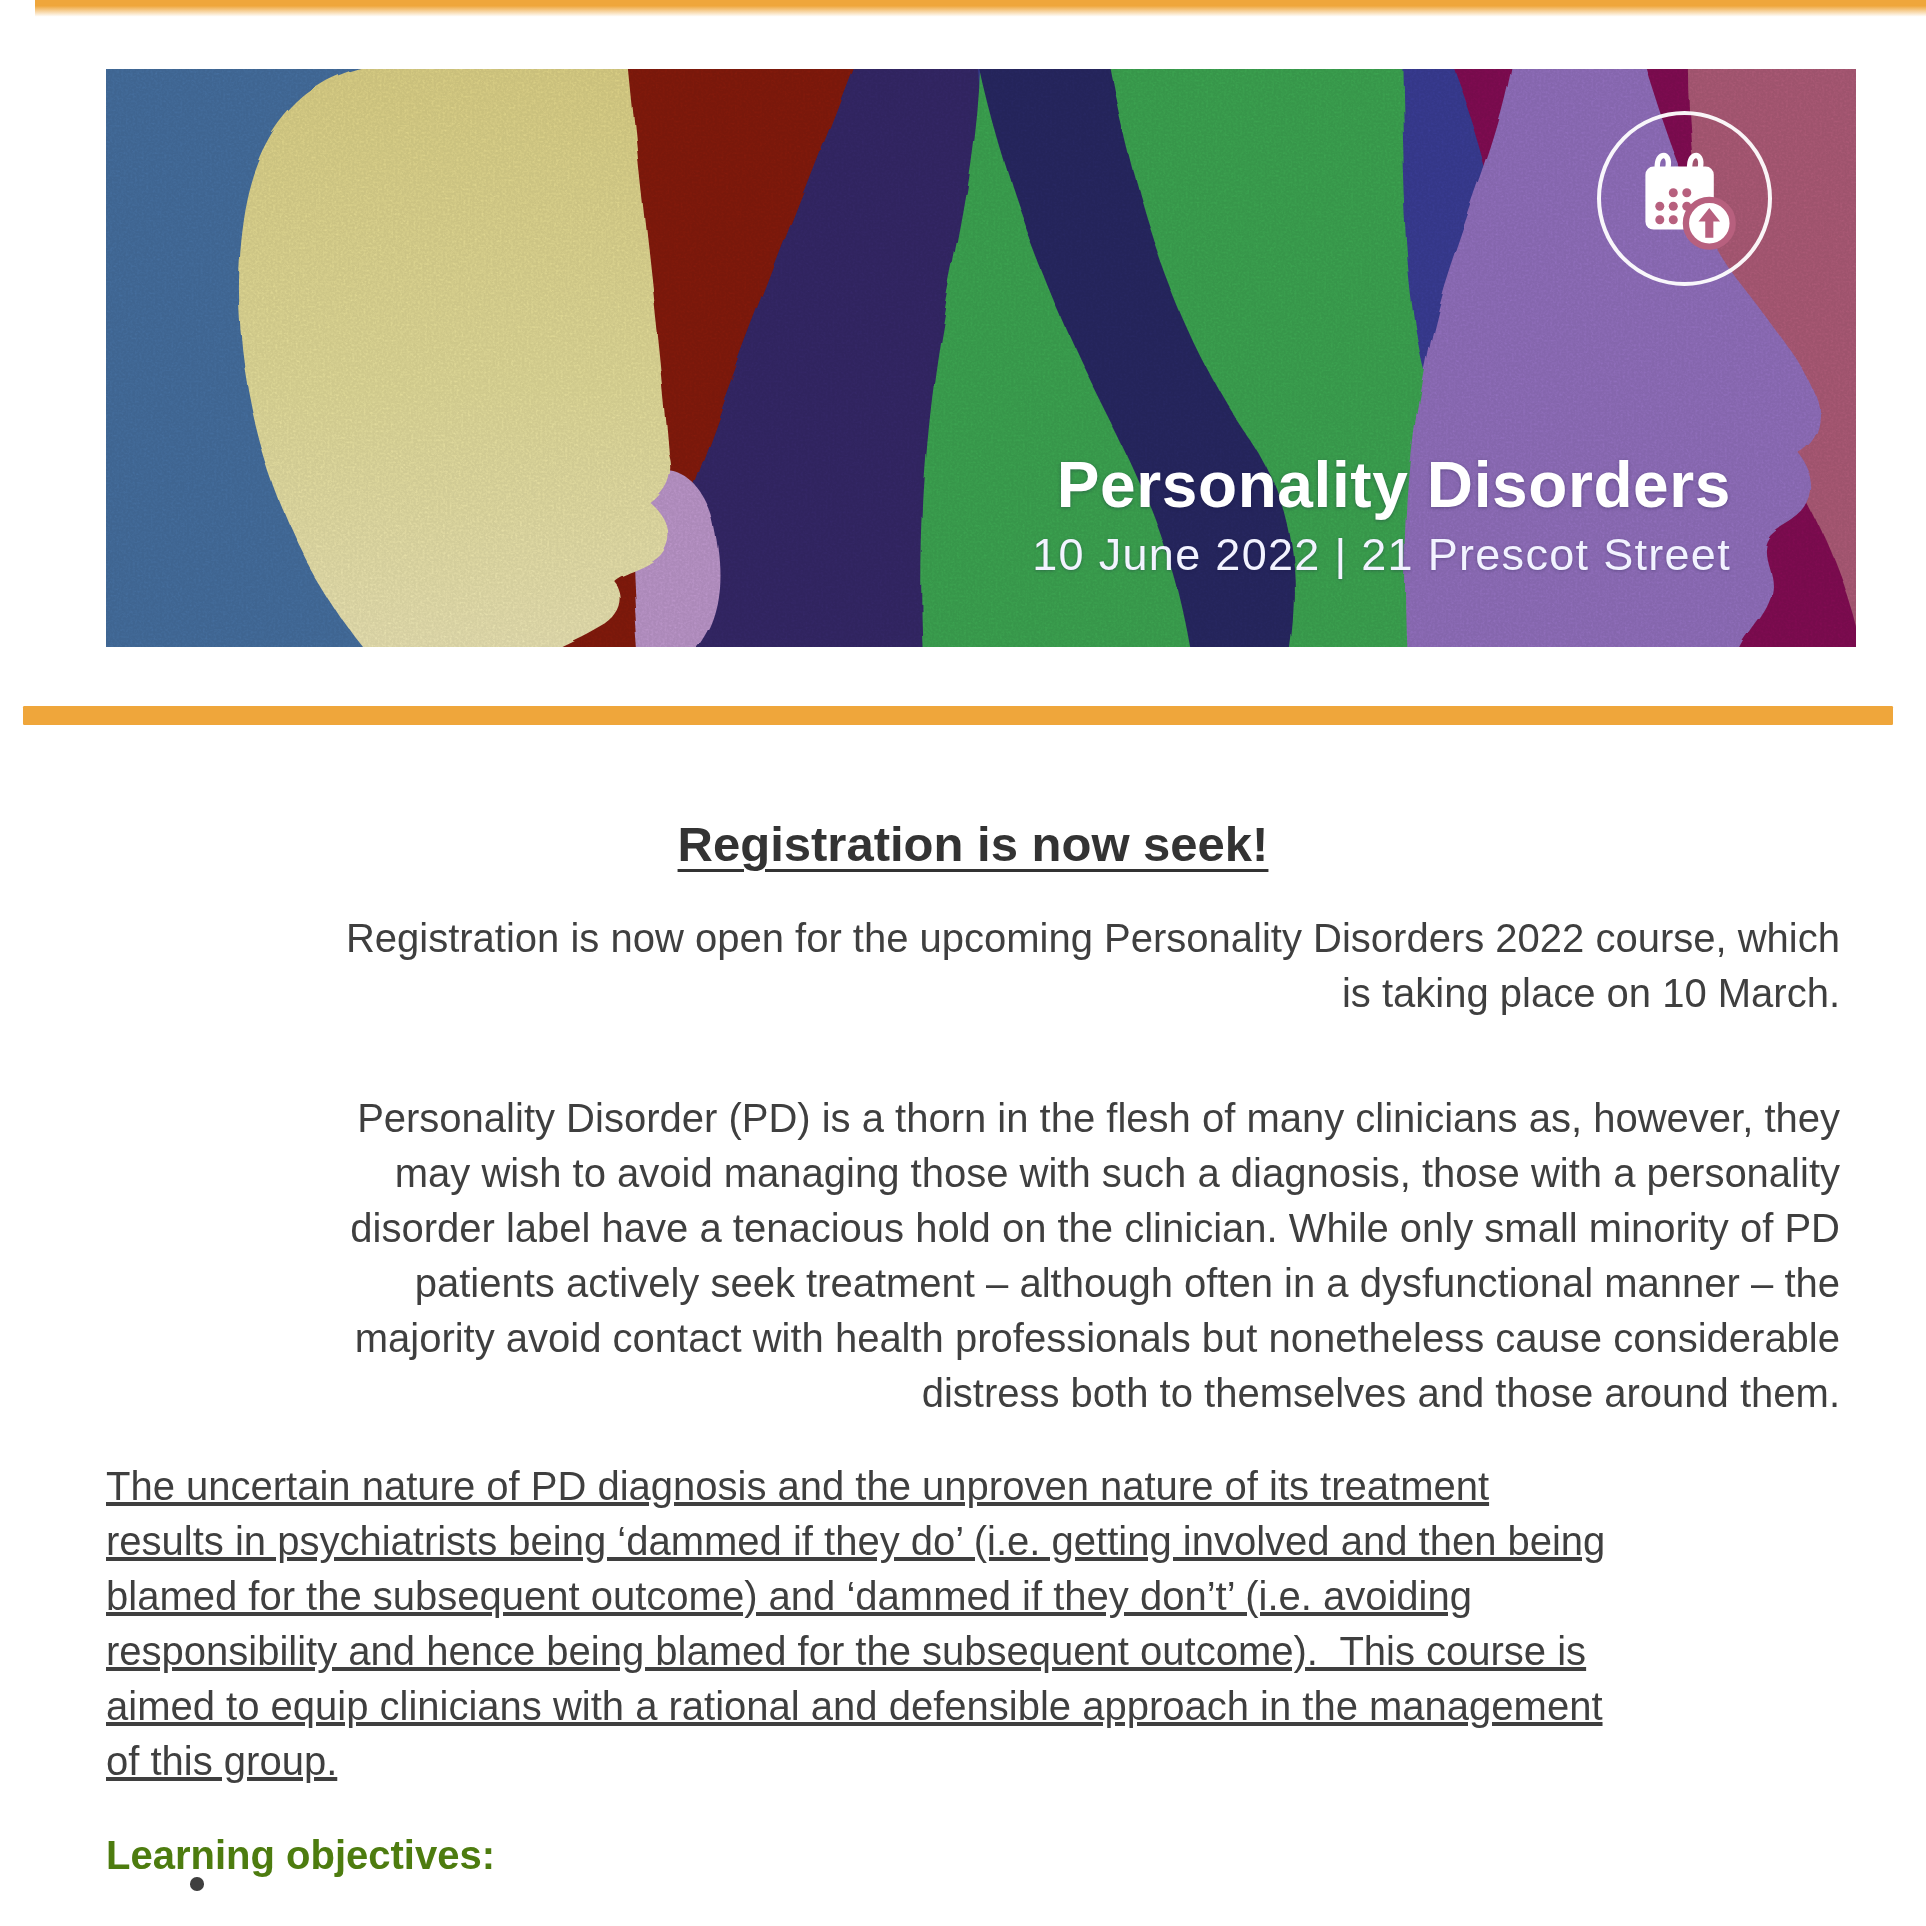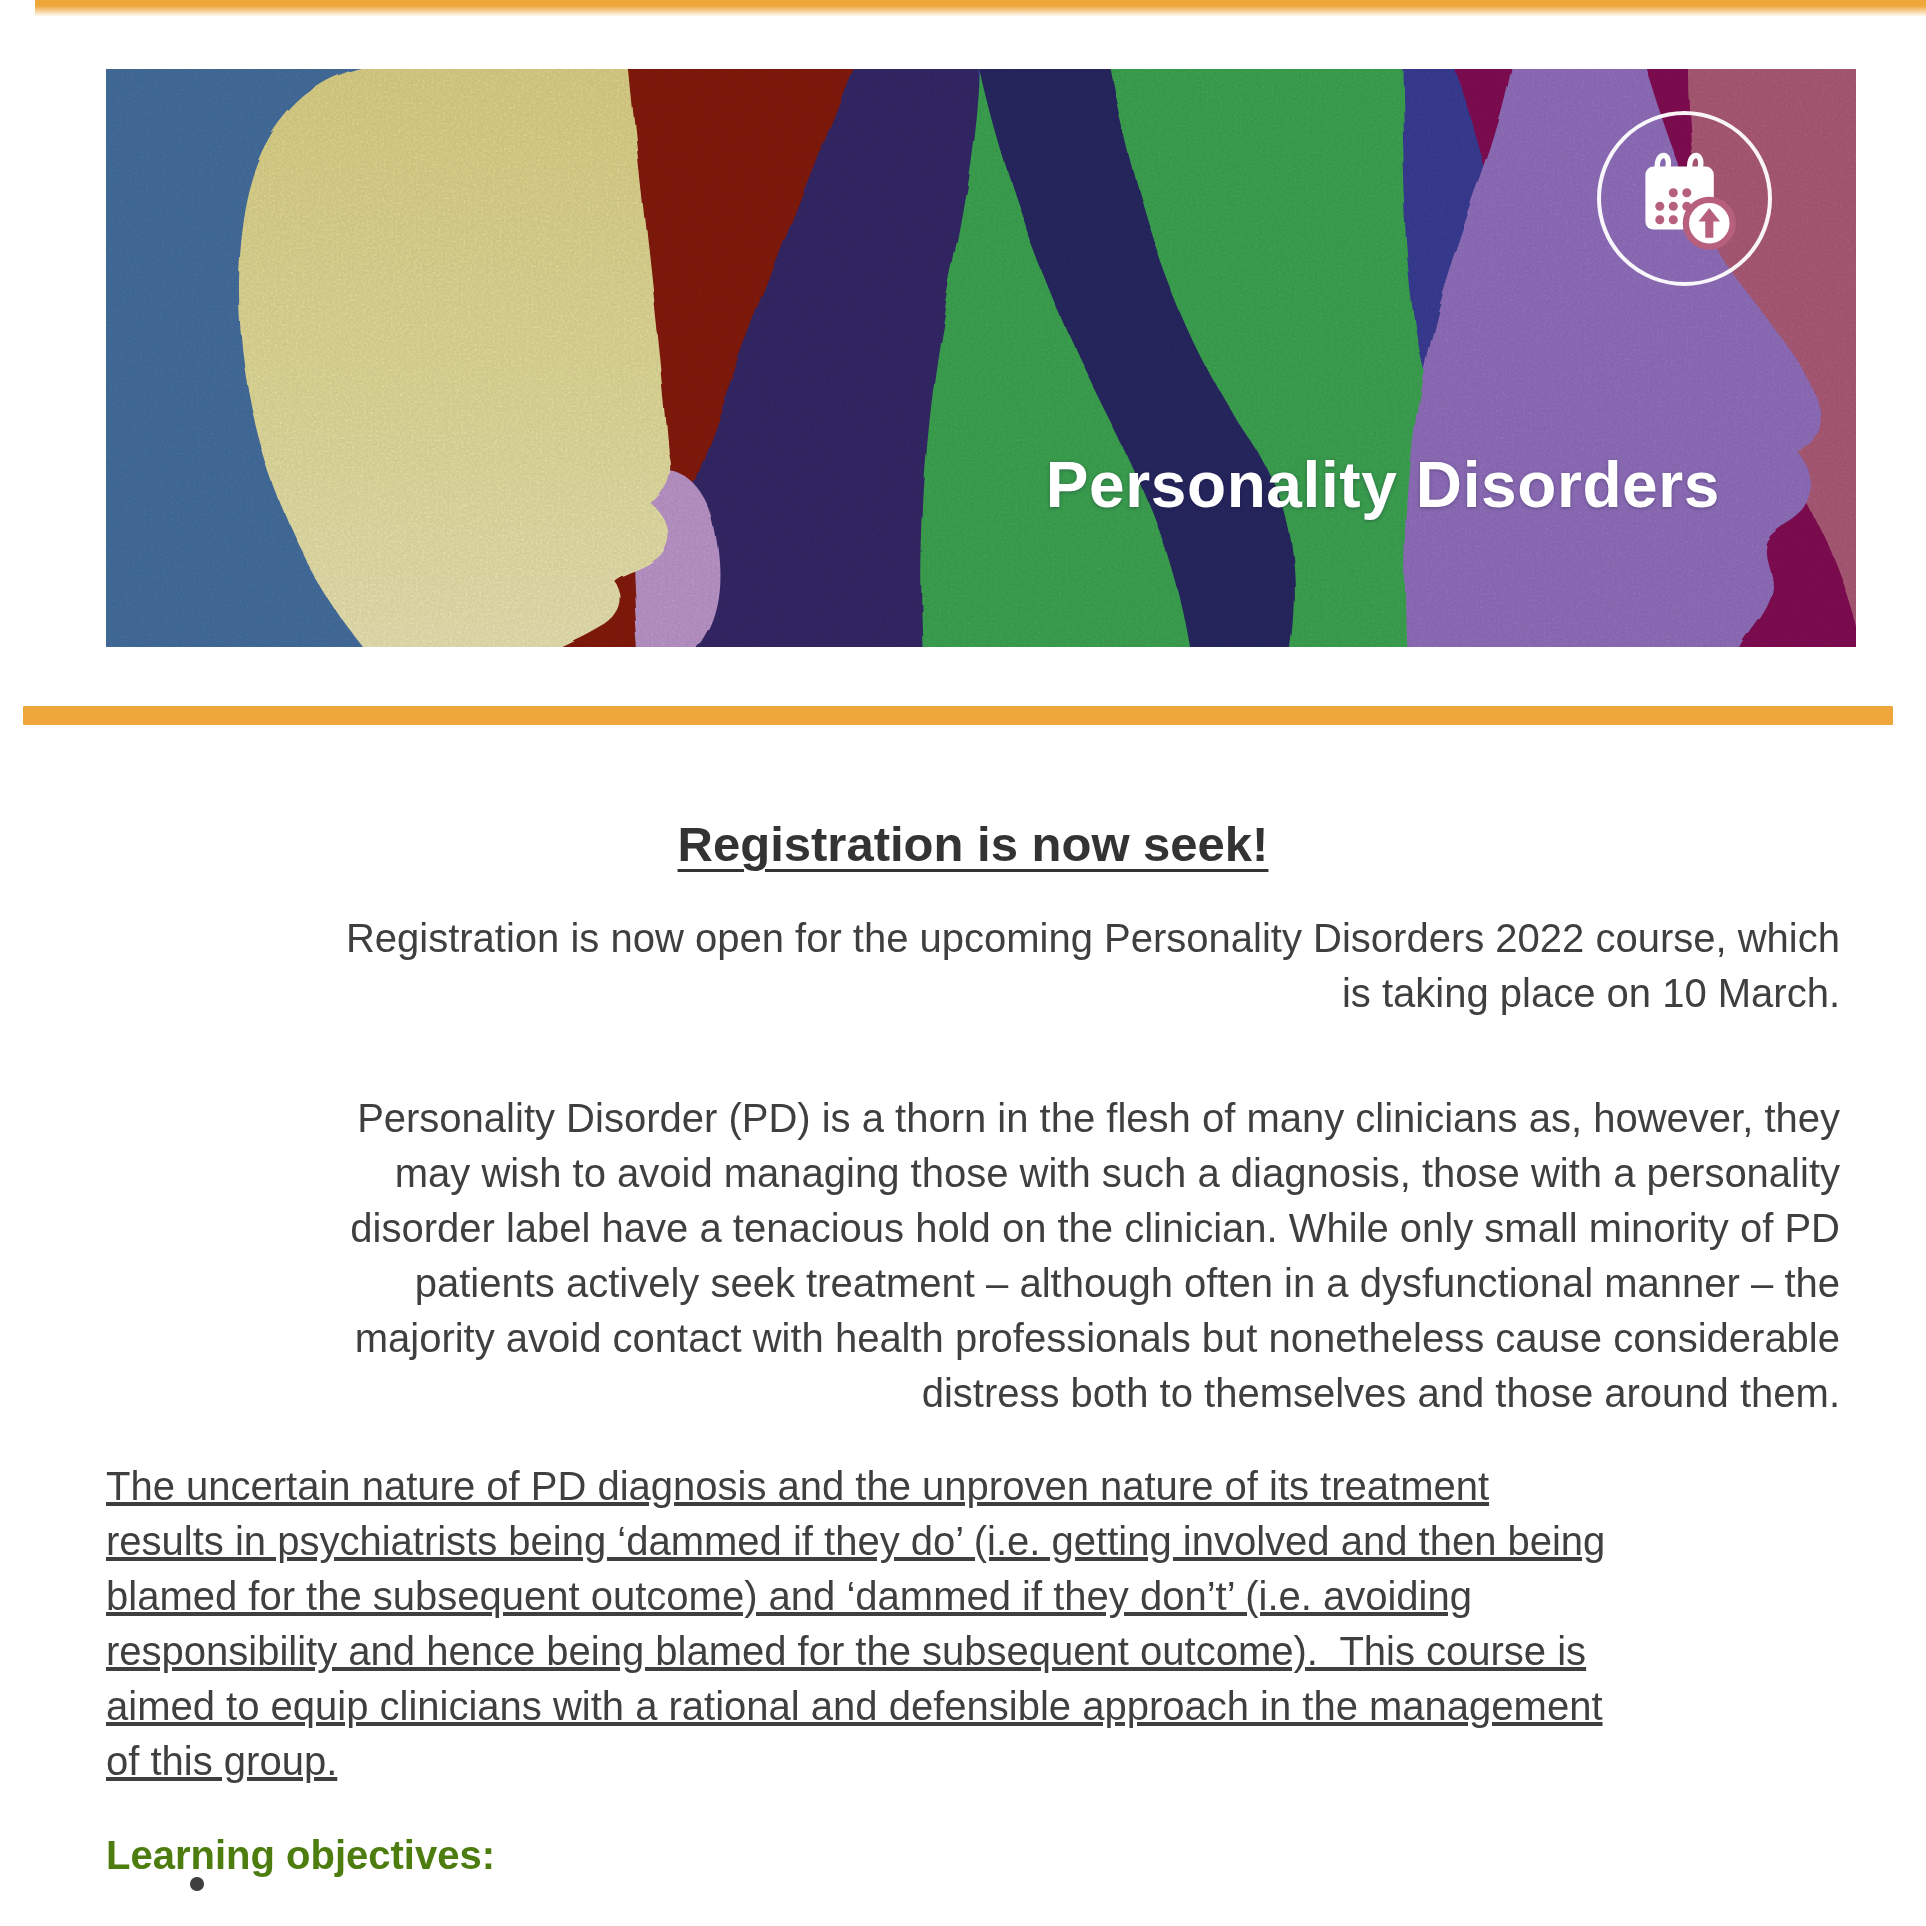--- a/index.html
+++ b/index.html
@@ -7,21 +7,21 @@
   .abs{position:absolute;}
 
   
   #top-bar{left:35px;top:0;width:1891px;height:16.7px;
            background:linear-gradient(180deg,#EFA63B 0,#EFA63B 5.8px,rgba(239,166,59,0) 16.7px);}
 
   
   #banner{left:106px;top:69px;width:1750px;height:578px;overflow:hidden;background:#3d3f9e;}
   #banner svg.faces{position:absolute;left:0;top:0;width:100%;height:100%;display:block;}
 
-  #banner-text{position:absolute;right:136px;top:380px;text-align:right;color:#ffffff;}
+  #banner-text{position:absolute;right:125px;top:380px;text-align:right;color:#ffffff;}
   #banner-title{font-size:64px;font-weight:700;line-height:72px;letter-spacing:0.6px;
                 text-shadow:0 1.3px 3.9px rgba(20,20,60,.35);}
   #banner-subtitle{font-size:45px;font-weight:400;line-height:55px;letter-spacing:1.3px;margin-top:6.4px;
                    color:#f2f3ff;text-shadow:0 1.3px 3.2px rgba(20,20,60,.3);}
 
   
   #cal-ring{position:absolute;left:1491px;top:42px;width:175px;height:175px;border-radius:50%;
             border:4.5px solid rgba(255,255,255,.95);box-sizing:border-box;
             display:flex;align-items:center;justify-content:center;}
   #cal-ring svg{width:108px;height:108px;display:block;}
@@ -105,20 +105,21 @@
         <circle cx="62" cy="68" r="5" fill="#b7607e"></circle>
       <circle cx="32" cy="83" r="5" fill="#b7607e"></circle>
         <circle cx="47" cy="83" r="5" fill="#b7607e"></circle>
       <circle cx="87" cy="87" r="26" fill="#ffffff" stroke="#b7607e" stroke-width="7"></circle>
       <path d="M87 70 L99 85 L91.5 85 L91.5 103 L82.5 103 L82.5 85 L75 85 Z" fill="#b7607e"></path>
     </svg>
   </div>
 
   <div id="banner-text">
     <div id="banner-title">Personality Disorders</div>
+    <div id="banner-subtitle">10 June 2022 | 21 Prescot Street</div>
   </div>
 </div>
 
 <div id="divider-bar" class="abs"></div>
 
 <div id="content" class="abs">
   <h1 id="page-title">Registration is now seek!</h1>
 
   <div id="para-1" class="para"><div class="tline">Registration is now open for the upcoming Personality Disorders 2022 course, which</div><div class="tline">is taking place on 10 March.</div></div>
 

